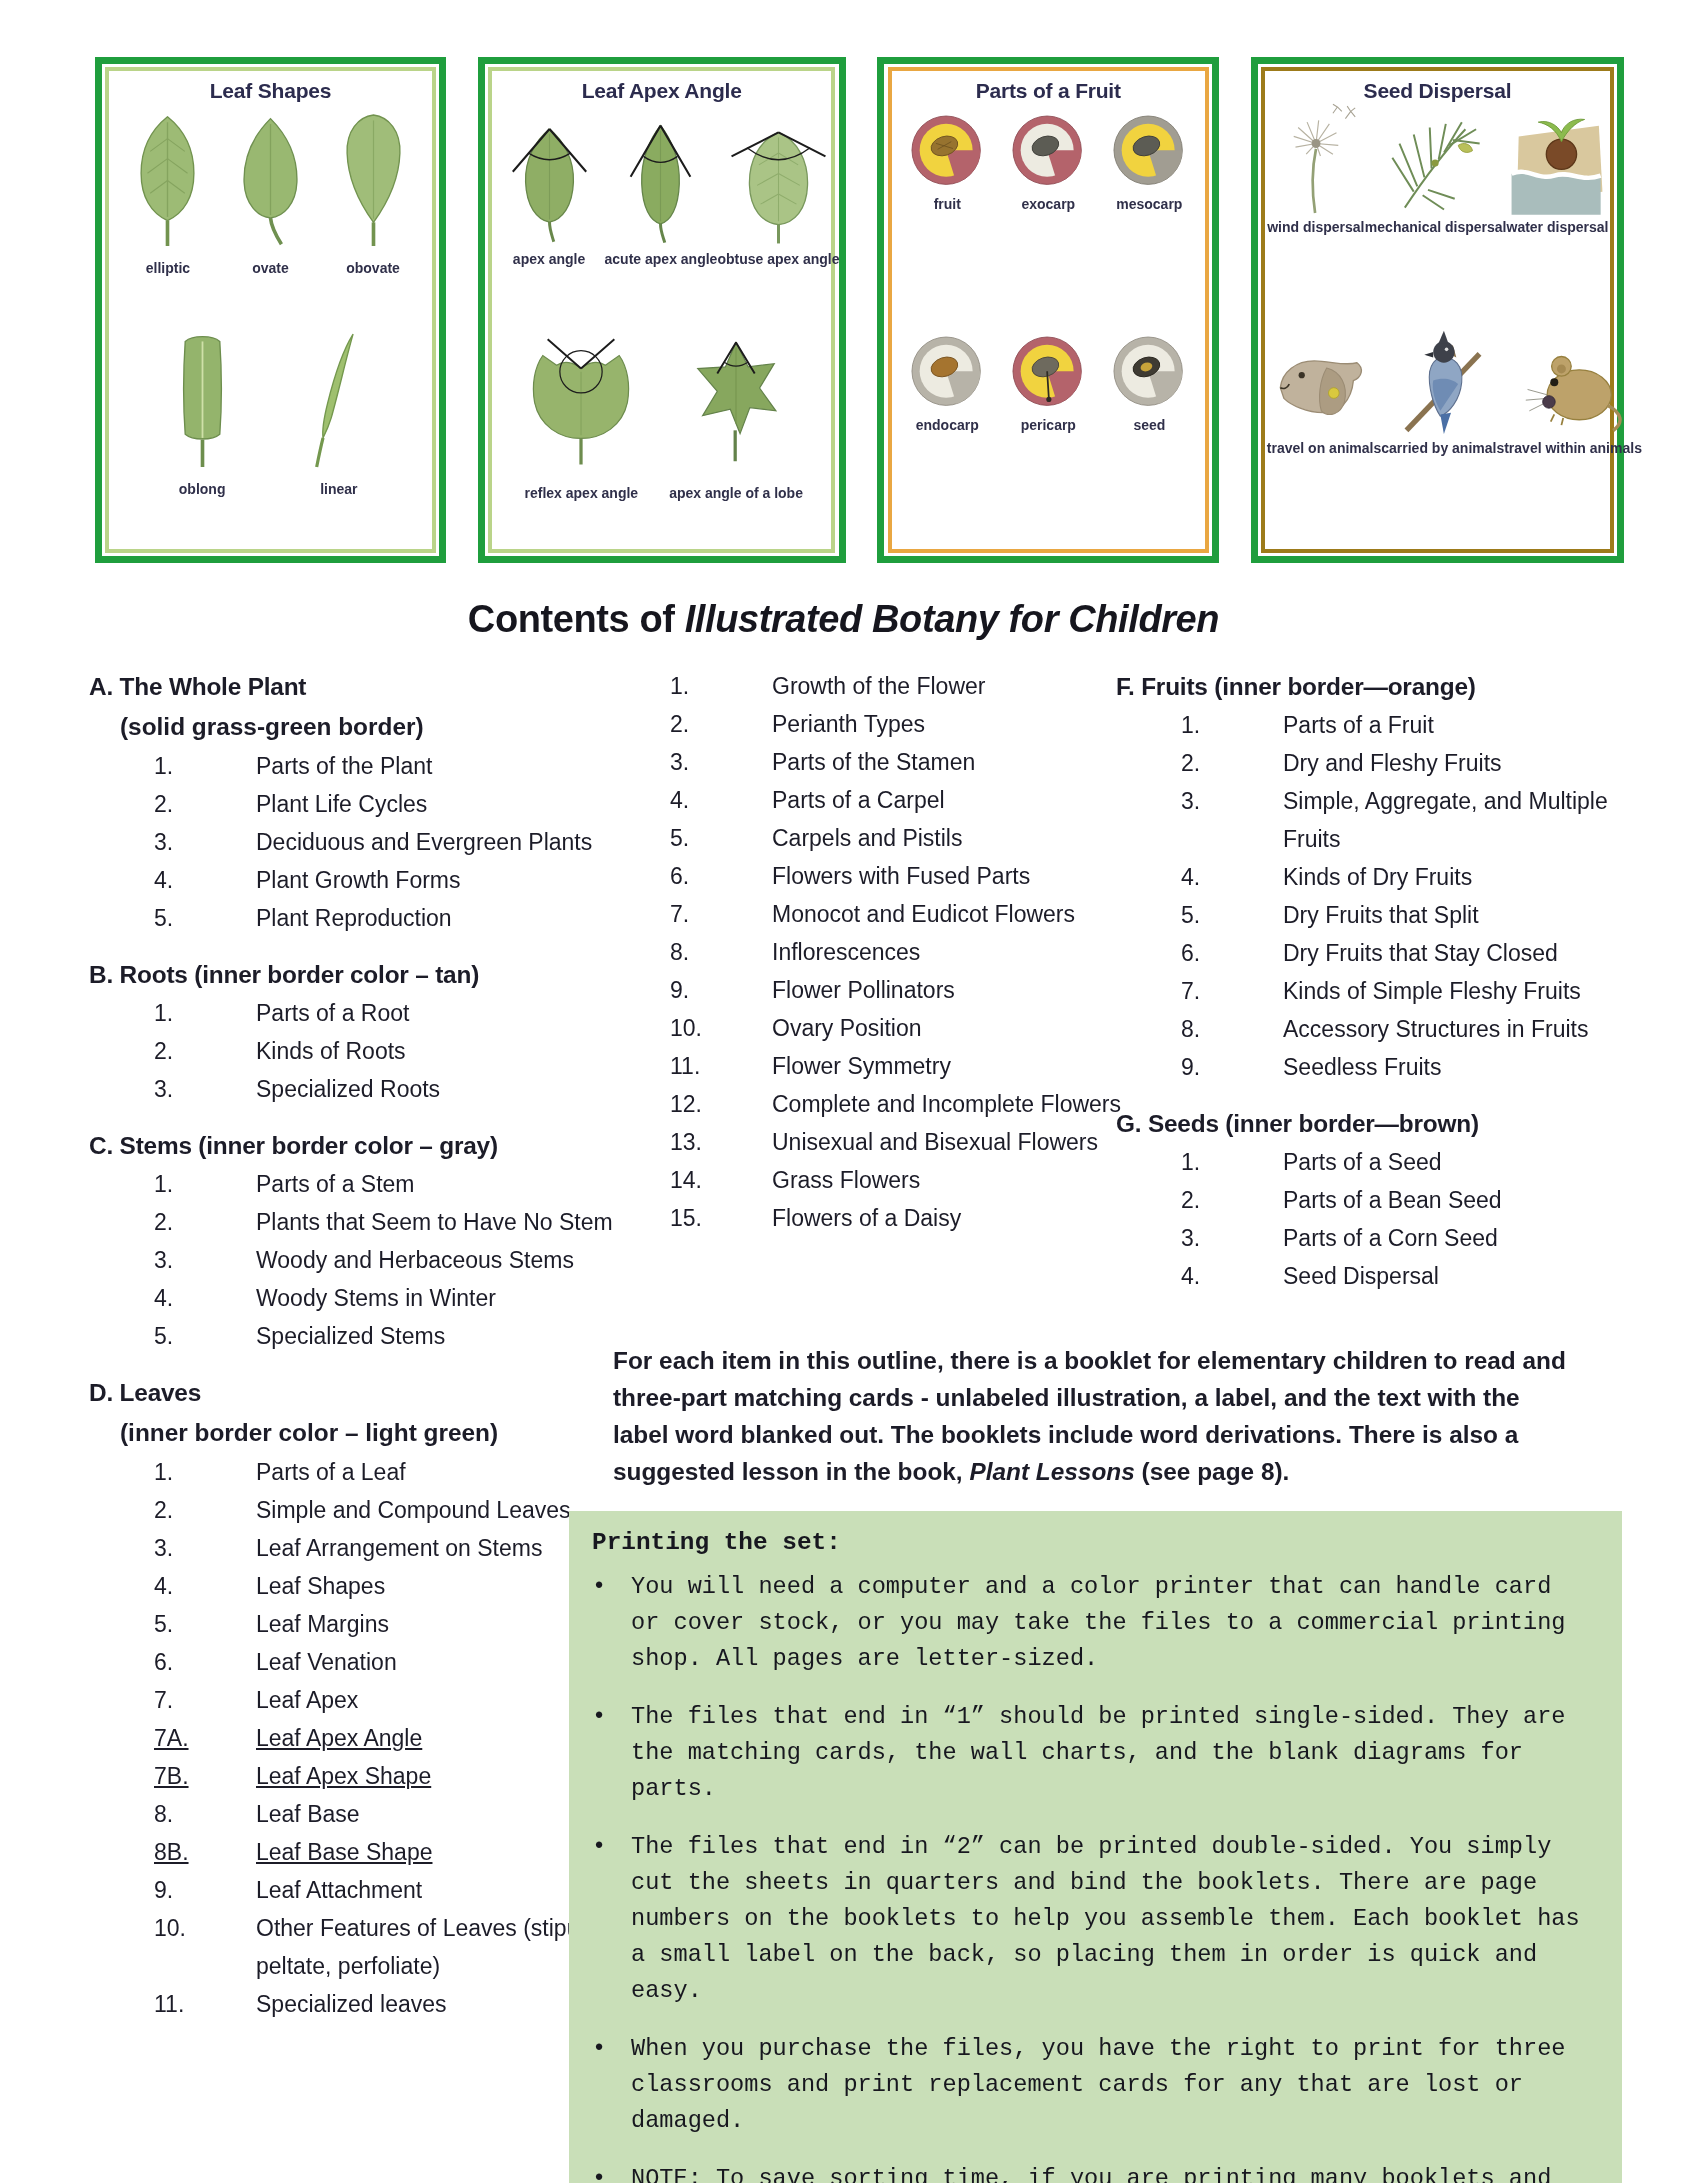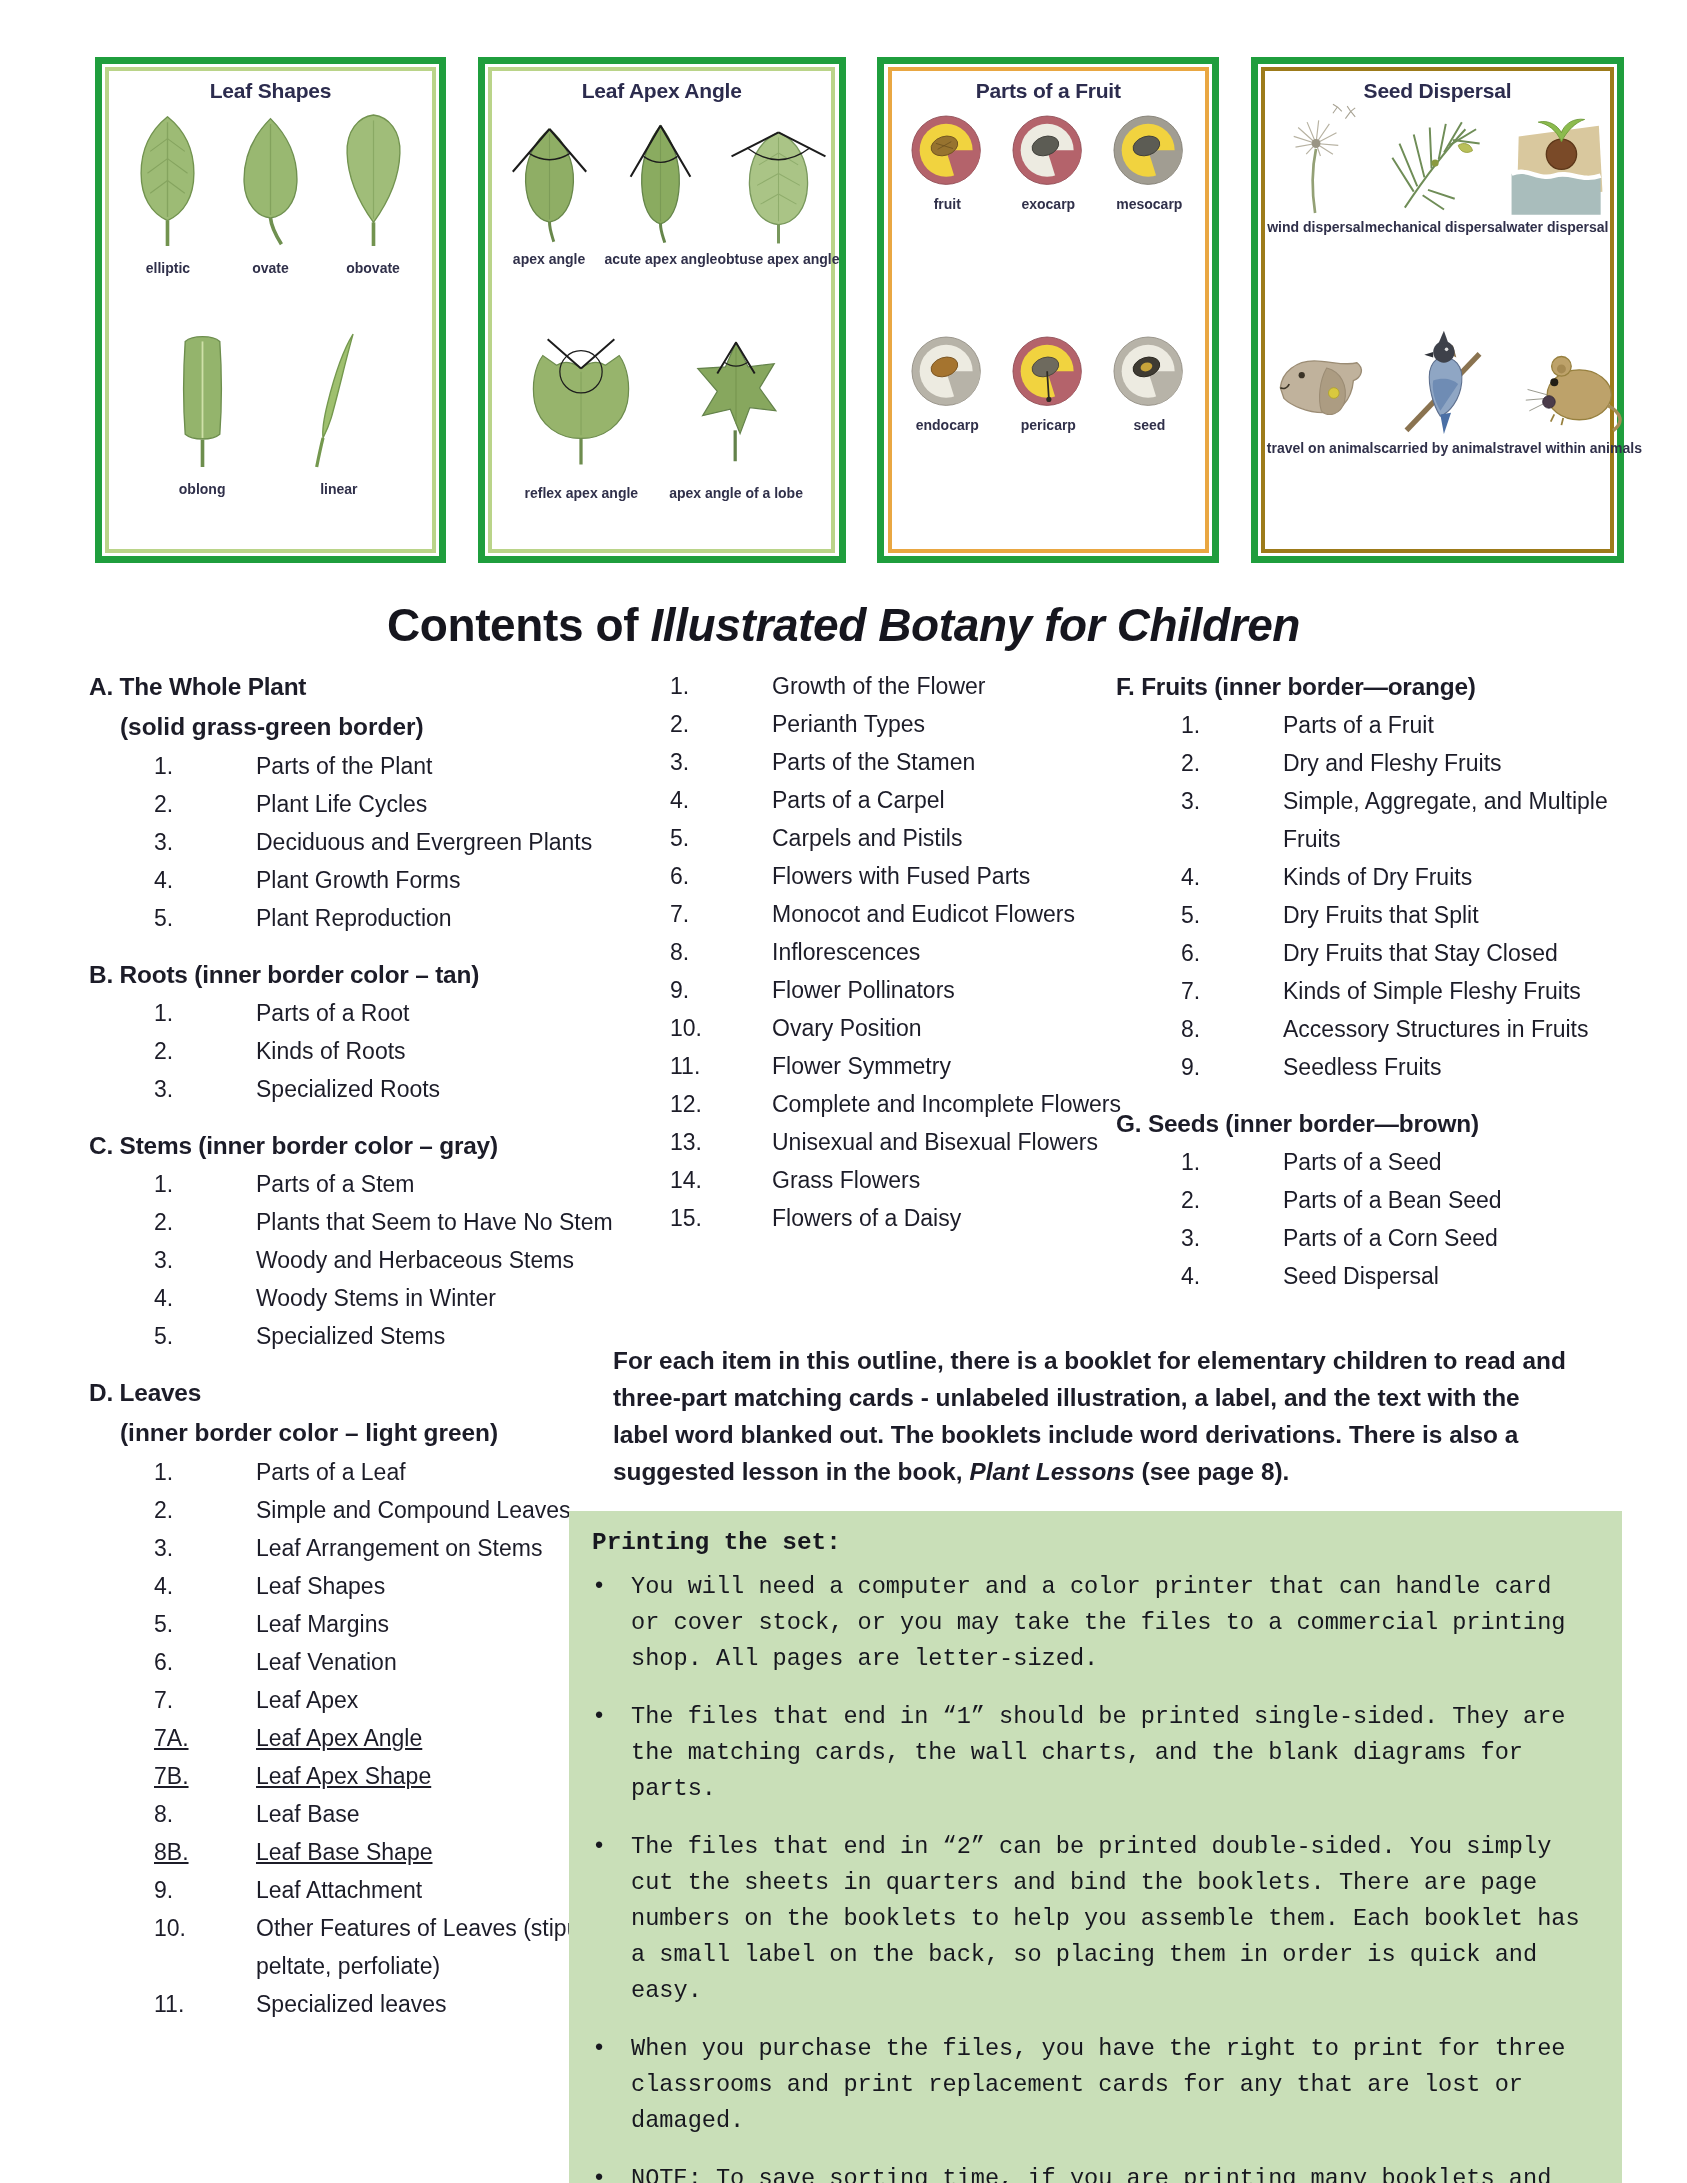--- a/index.html
+++ b/index.html
@@ -15,21 +15,21 @@
   .card--fruit .card-inner{border-color:#e9a742;}
   .card--seed .card-inner{border-color:#9d7b1a;}
   .card-title{text-align:center;font-weight:bold;font-size:21px;color:#2c2c4e;
               margin:4.9px 0 0 0;letter-spacing:-0.2px;}
   .card-row{flex:1;display:flex;justify-content:space-evenly;align-items:flex-start;padding-bottom:4.9px;}
   .cell{display:flex;flex-direction:column;align-items:center;}
   .cell-label{font-size:14px;font-weight:bold;color:#30304a;margin-top:1.6px;white-space:nowrap;}
 
   
   .page-title{position:absolute;top:598px;left:0;width:1687px;text-align:center;
-              font-size:46px;font-weight:bold;color:#16161e;letter-spacing:-0.4px;}
+              font-size:38px;font-weight:bold;color:#16161e;letter-spacing:-0.4px;}
   .page-title .it{font-style:italic;}
 
   
   .toc-col{position:absolute;top:667px;}
   #col1{left:89px;width:538px;}
   #col2{left:605px;width:534px;}
   #col3{left:1116px;width:527px;}
   .toc-section{margin-bottom:18px;}
   .toc-heading{font-size:24.4px;font-weight:bold;line-height:39px;letter-spacing:-0.2px;color:#1c1c28;}
   .toc-note{font-size:24.4px;font-weight:bold;line-height:41px;margin-left:31px;color:#1c1c28;}

